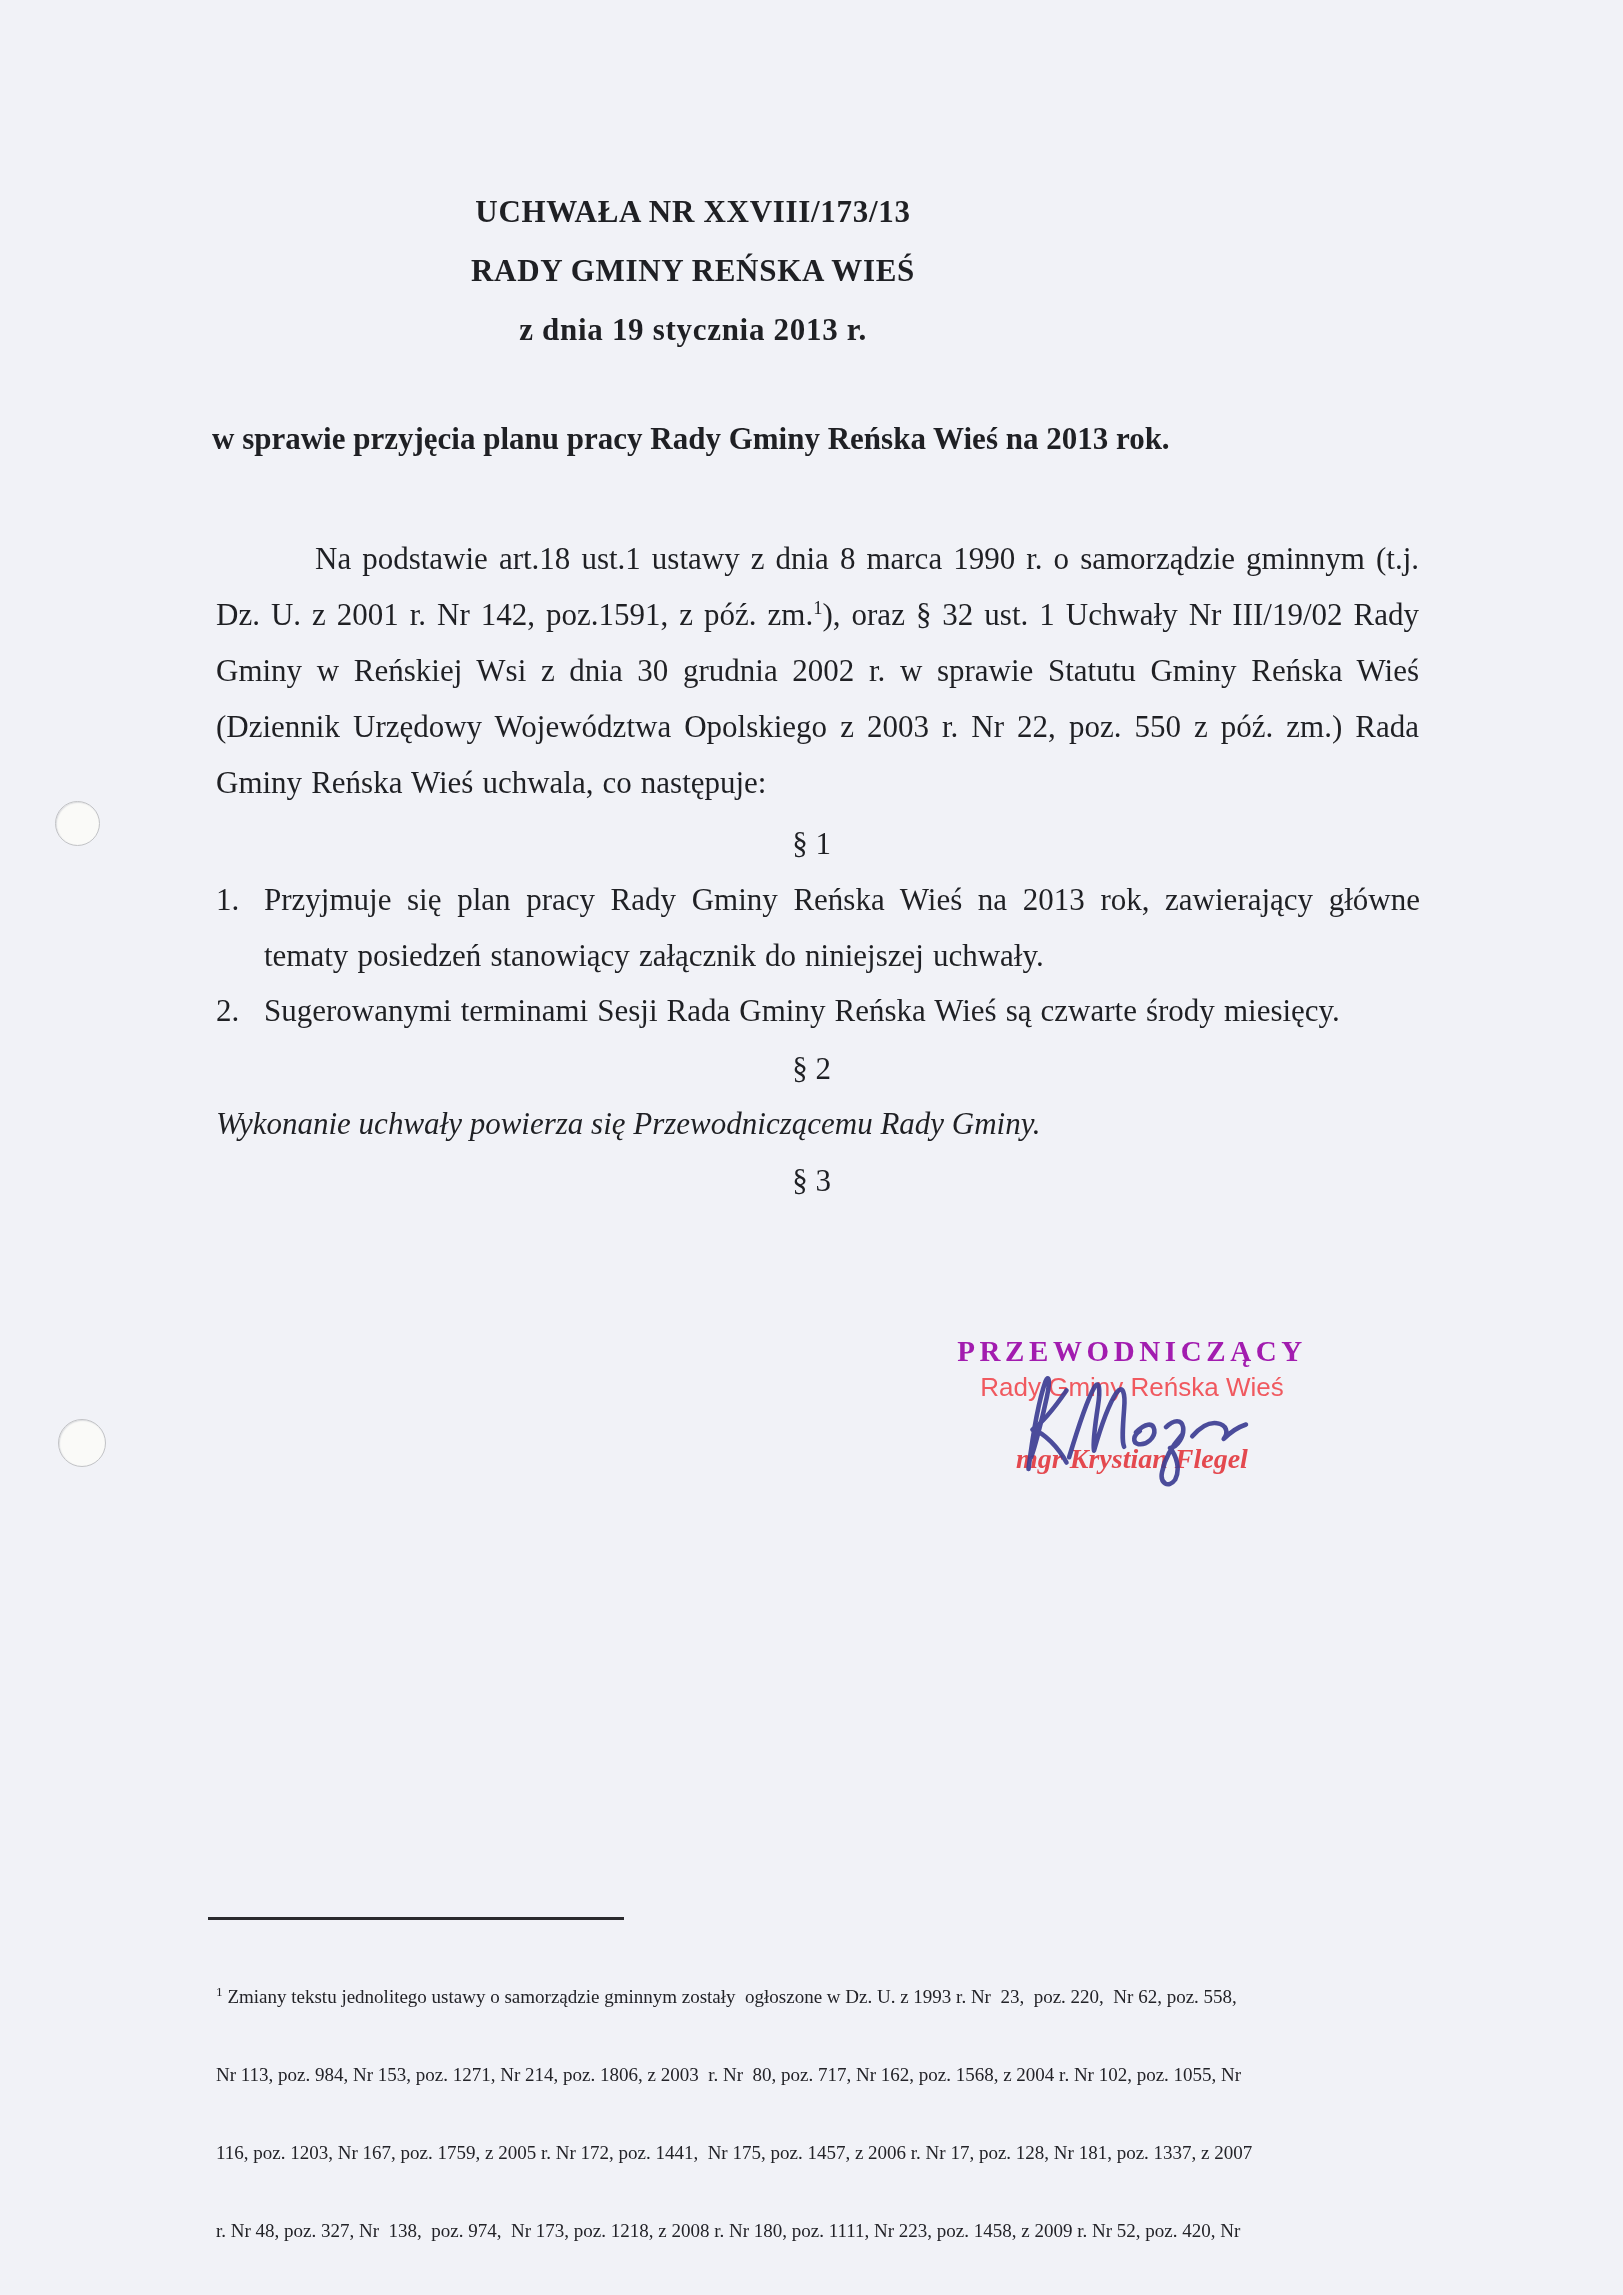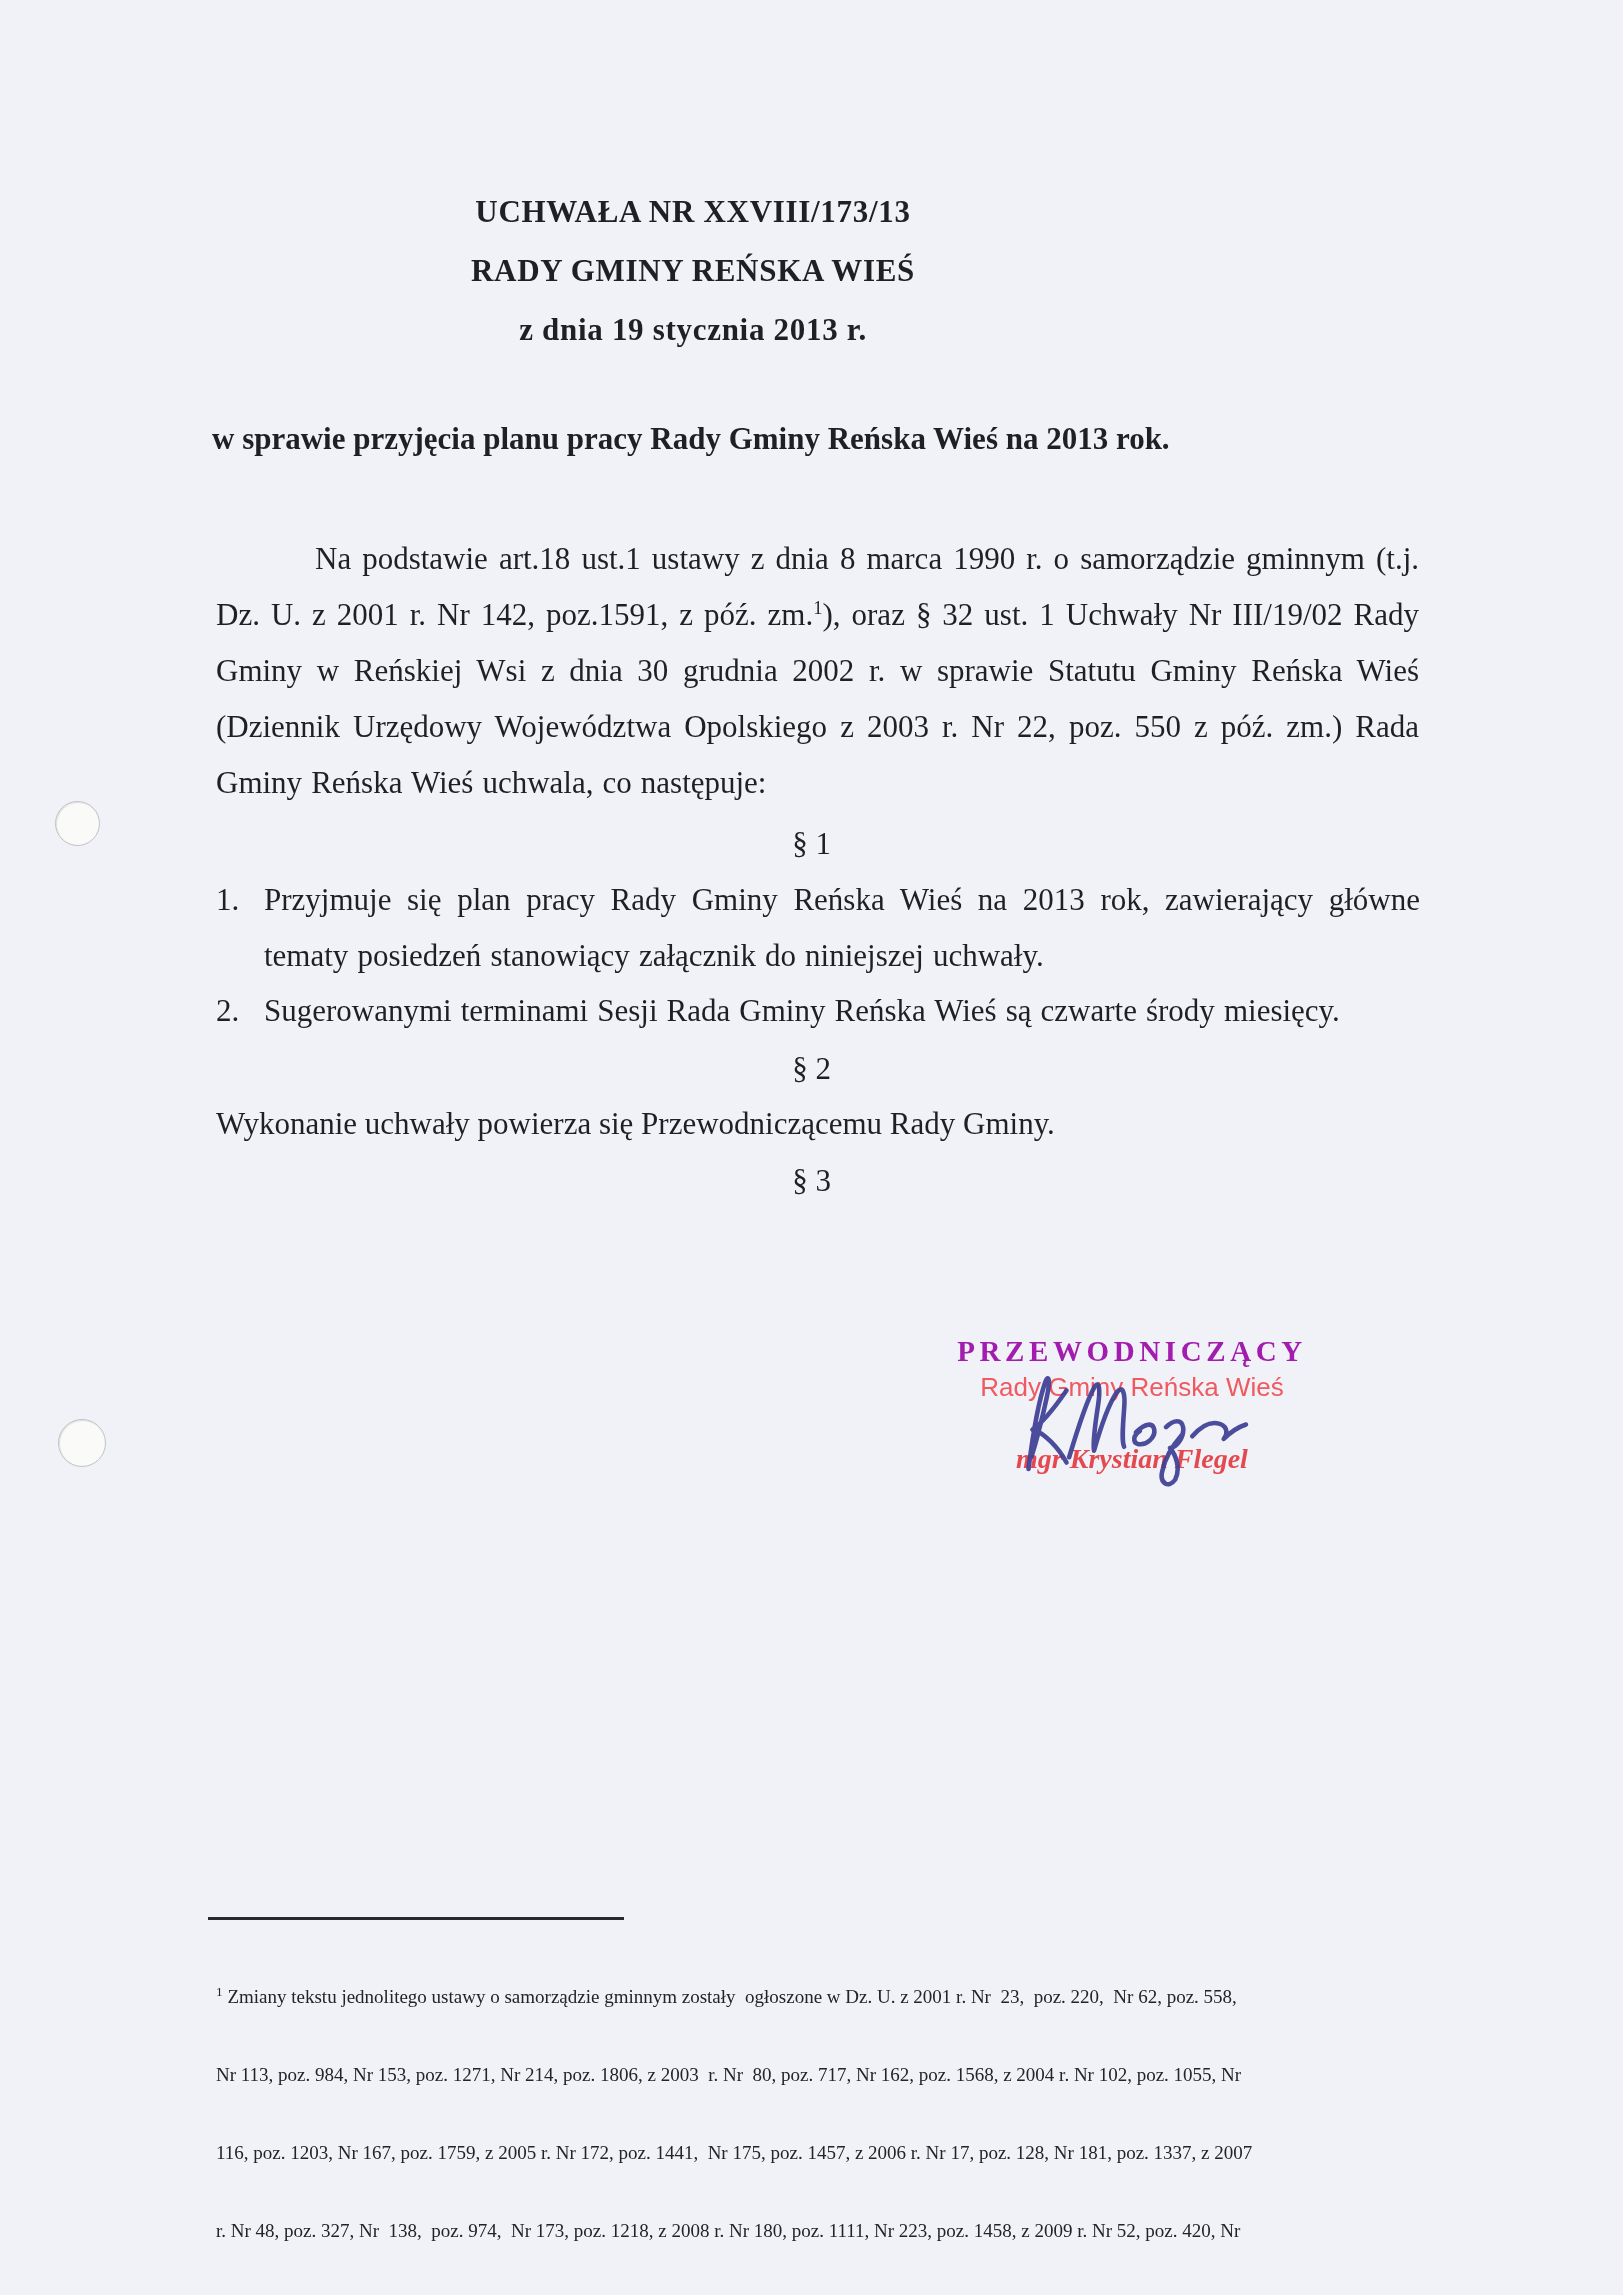--- a/index.html
+++ b/index.html
@@ -60,21 +60,21 @@
   .list-item .no { position: absolute; left: 0; top: 0; }
   .list-item .li-text { display: block; margin-left: 48px; }
   .item-1 { top: 872px; }
   .item-2 { top: 983px; }
   .item-2 .li-text { white-space: nowrap; text-align: left; }
 
   .plain-line {
     position: absolute; left: 216px; width: 1244px;
     font-size: 31px; line-height: 56px; white-space: nowrap;
   }
-  .s2-text { top: 1096px; }
+  .s2-text { top: 1096px; font-style: italic; }
   .s3-text { top: 1209px; }
 
   
   .stamp { position: absolute; left: 916px; top: 1333px; width: 432px; text-align: center; }
   .stamp-title {
     color: #a21caf; font-size: 29px; font-weight: bold;
     letter-spacing: 4.6px; line-height: 37px;
     font-family: "Liberation Serif", serif;
   }
   .stamp-subtitle {
@@ -147,21 +147,21 @@
         <path d="M 206 112 C 220 98, 232 96, 234 108 C 236 120, 222 132, 210 130 C 200 128, 202 116, 212 110"></path>
         <path d="M 252 104 C 264 92, 276 92, 278 104 C 280 118, 270 134, 258 136 C 268 148, 274 168, 266 184 C 256 198, 242 190, 246 172 C 250 152, 262 132, 276 116"></path>
         <path d="M 292 118 C 304 104, 318 96, 330 98 C 344 100, 348 112, 340 122 C 348 114, 362 104, 374 100"></path>
       </g>
     </svg>
   </div>
 
   <div class="footnote-rule"></div>
 
   <div class="footnote">
-    <span class="fline"><sup class="fnref">1</sup> <span>Zmiany tekstu jednolitego ustawy o samorządzie gminnym zostały  ogłoszone w Dz. U. z 2001 r. Nr  23,  poz. 220,  Nr 62, poz. 558,</span></span>
+    <span class="fline"><sup class="fnref">1</sup> <span>Zmiany tekstu jednolitego ustawy o samorządzie gminnym zostały  ogłoszone w Dz. U. z 1993 r. Nr  23,  poz. 220,  Nr 62, poz. 558,</span></span>
     <span class="fline">Nr 113, poz. 984, Nr 153, poz. 1271, Nr 214, poz. 1806, z 2003  r. Nr  80, poz. 717, Nr 162, poz. 1568, z 2004 r. Nr 102, poz. 1055, Nr</span>
     <span class="fline">116, poz. 1203, Nr 167, poz. 1759, z 2005 r. Nr 172, poz. 1441,  Nr 175, poz. 1457, z 2006 r. Nr 17, poz. 128, Nr 181, poz. 1337, z 2007</span>
     <span class="fline">r. Nr 48, poz. 327, Nr  138,  poz. 974,  Nr 173, poz. 1218, z 2008 r. Nr 180, poz. 1111, Nr 223, poz. 1458, z 2009 r. Nr 52, poz. 420, Nr</span>
     
     
   </div>
 
 </div>
 
 

